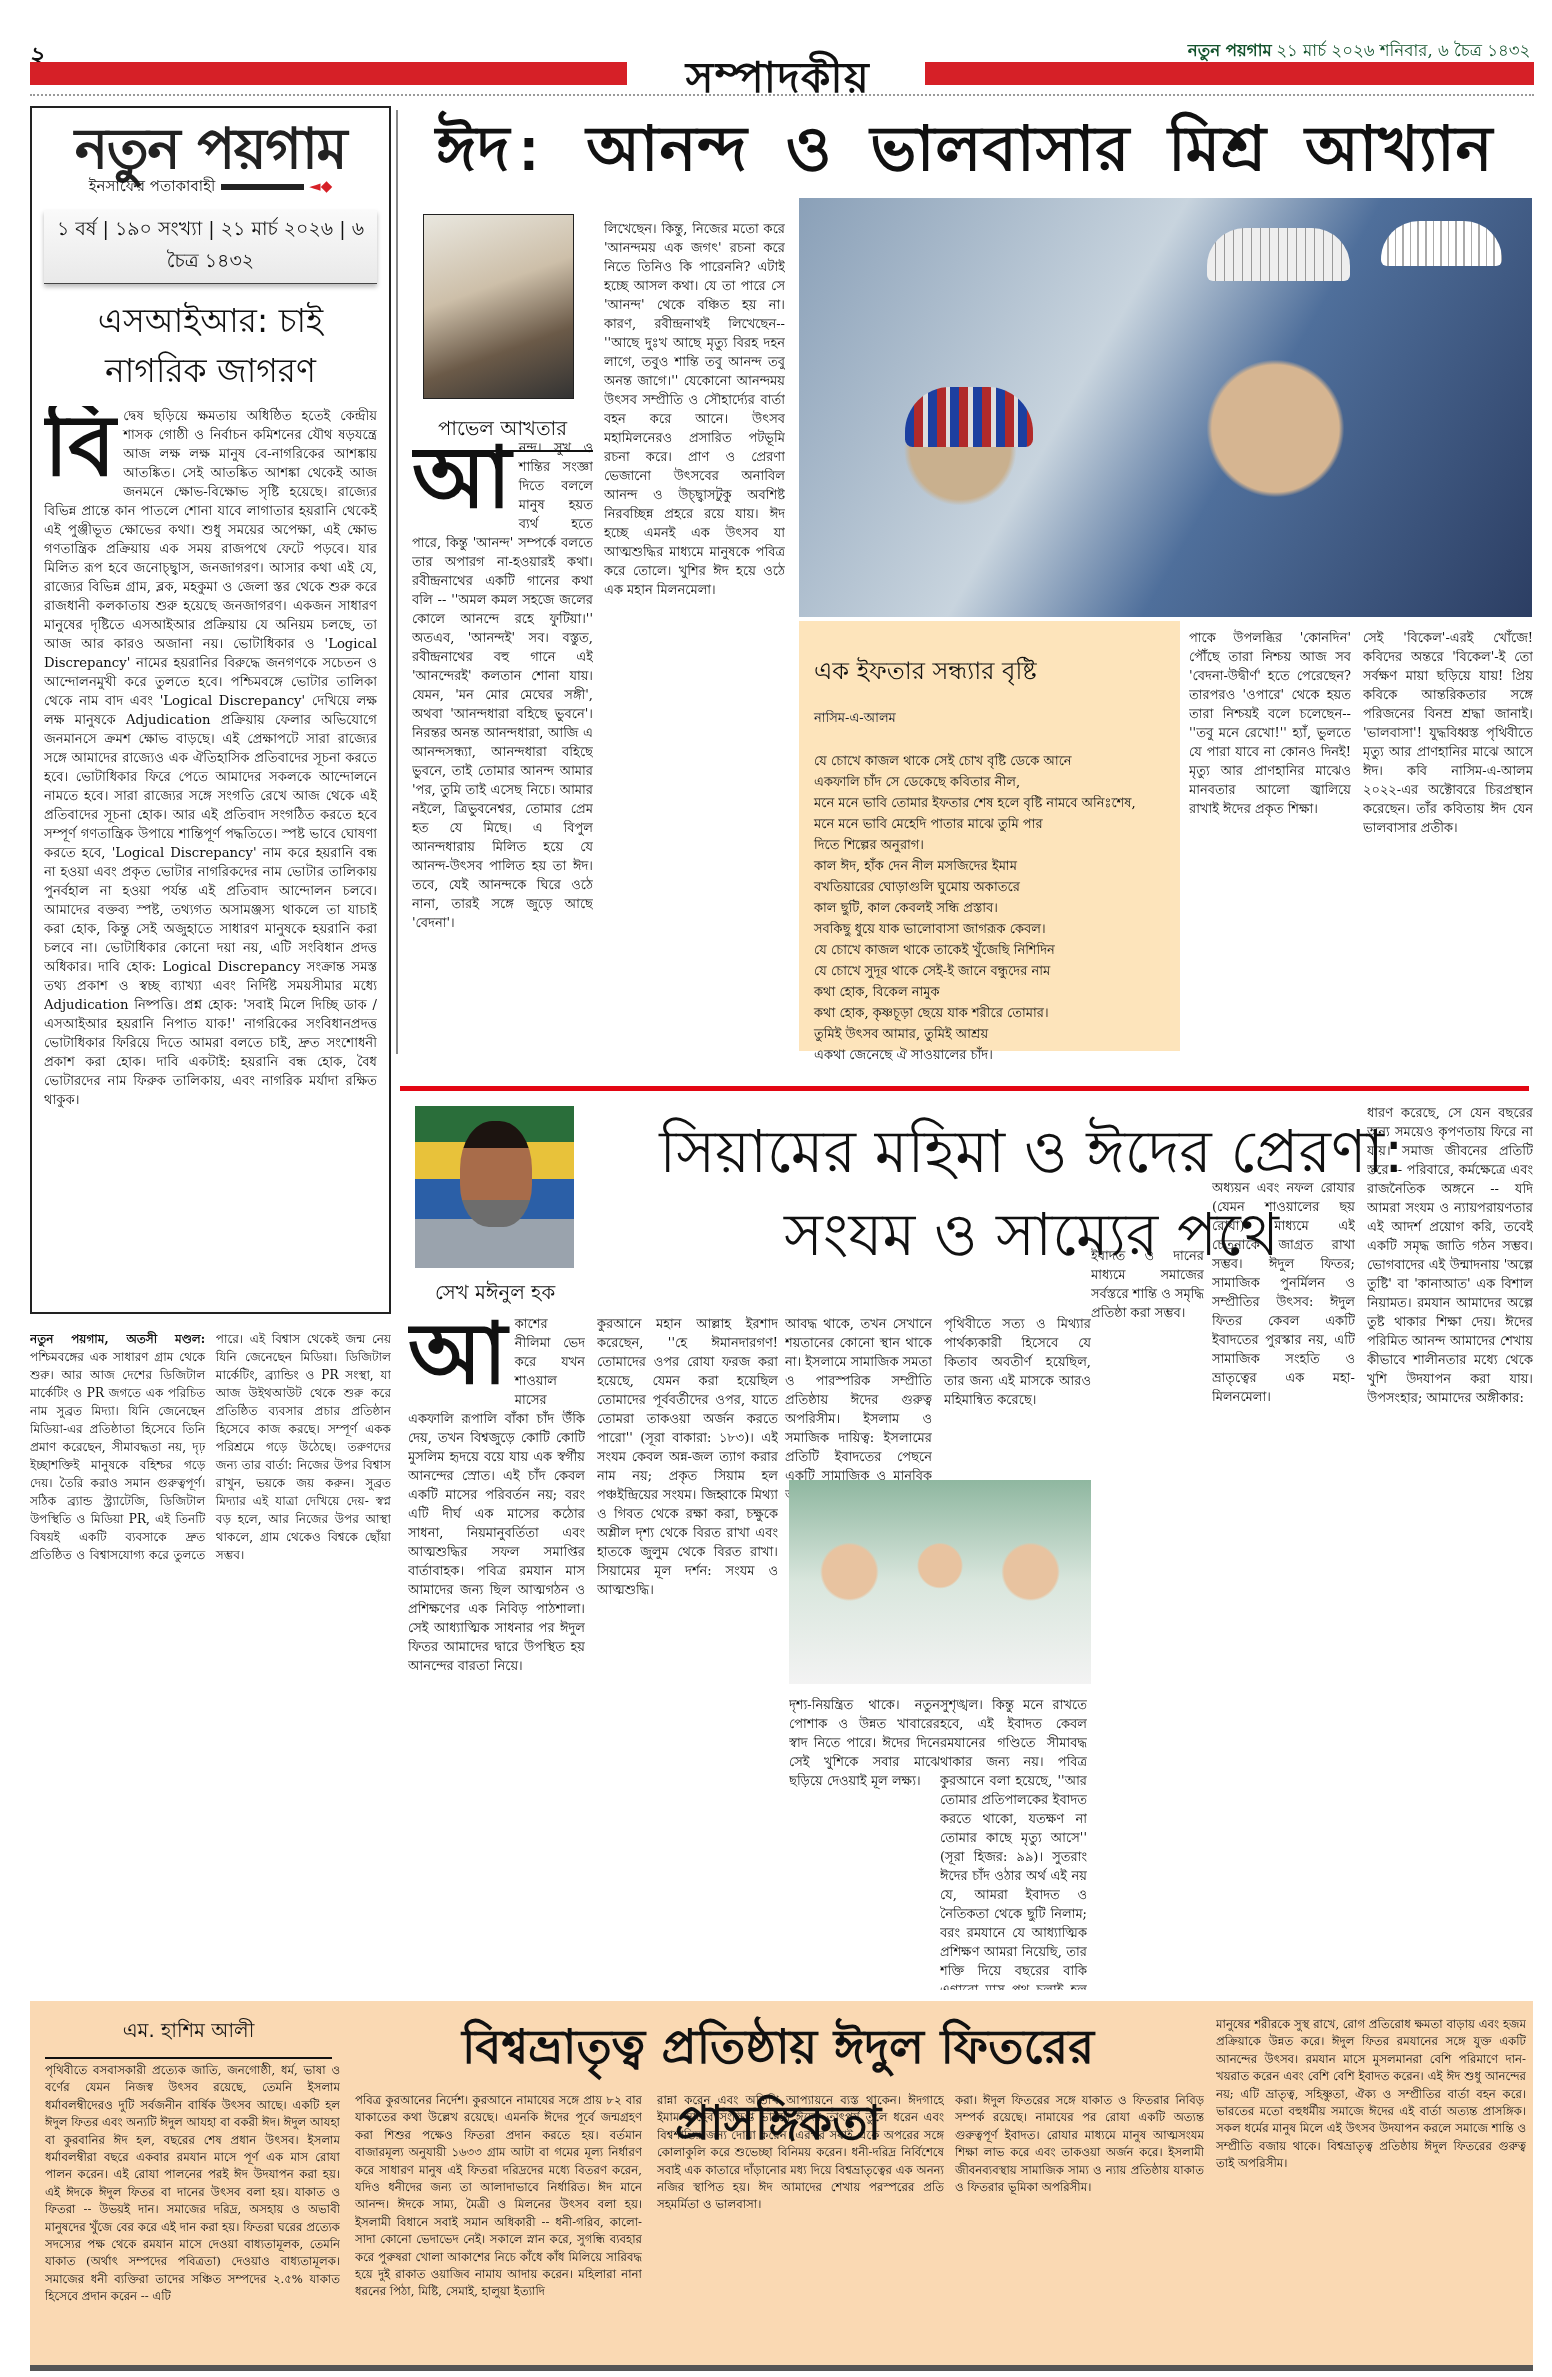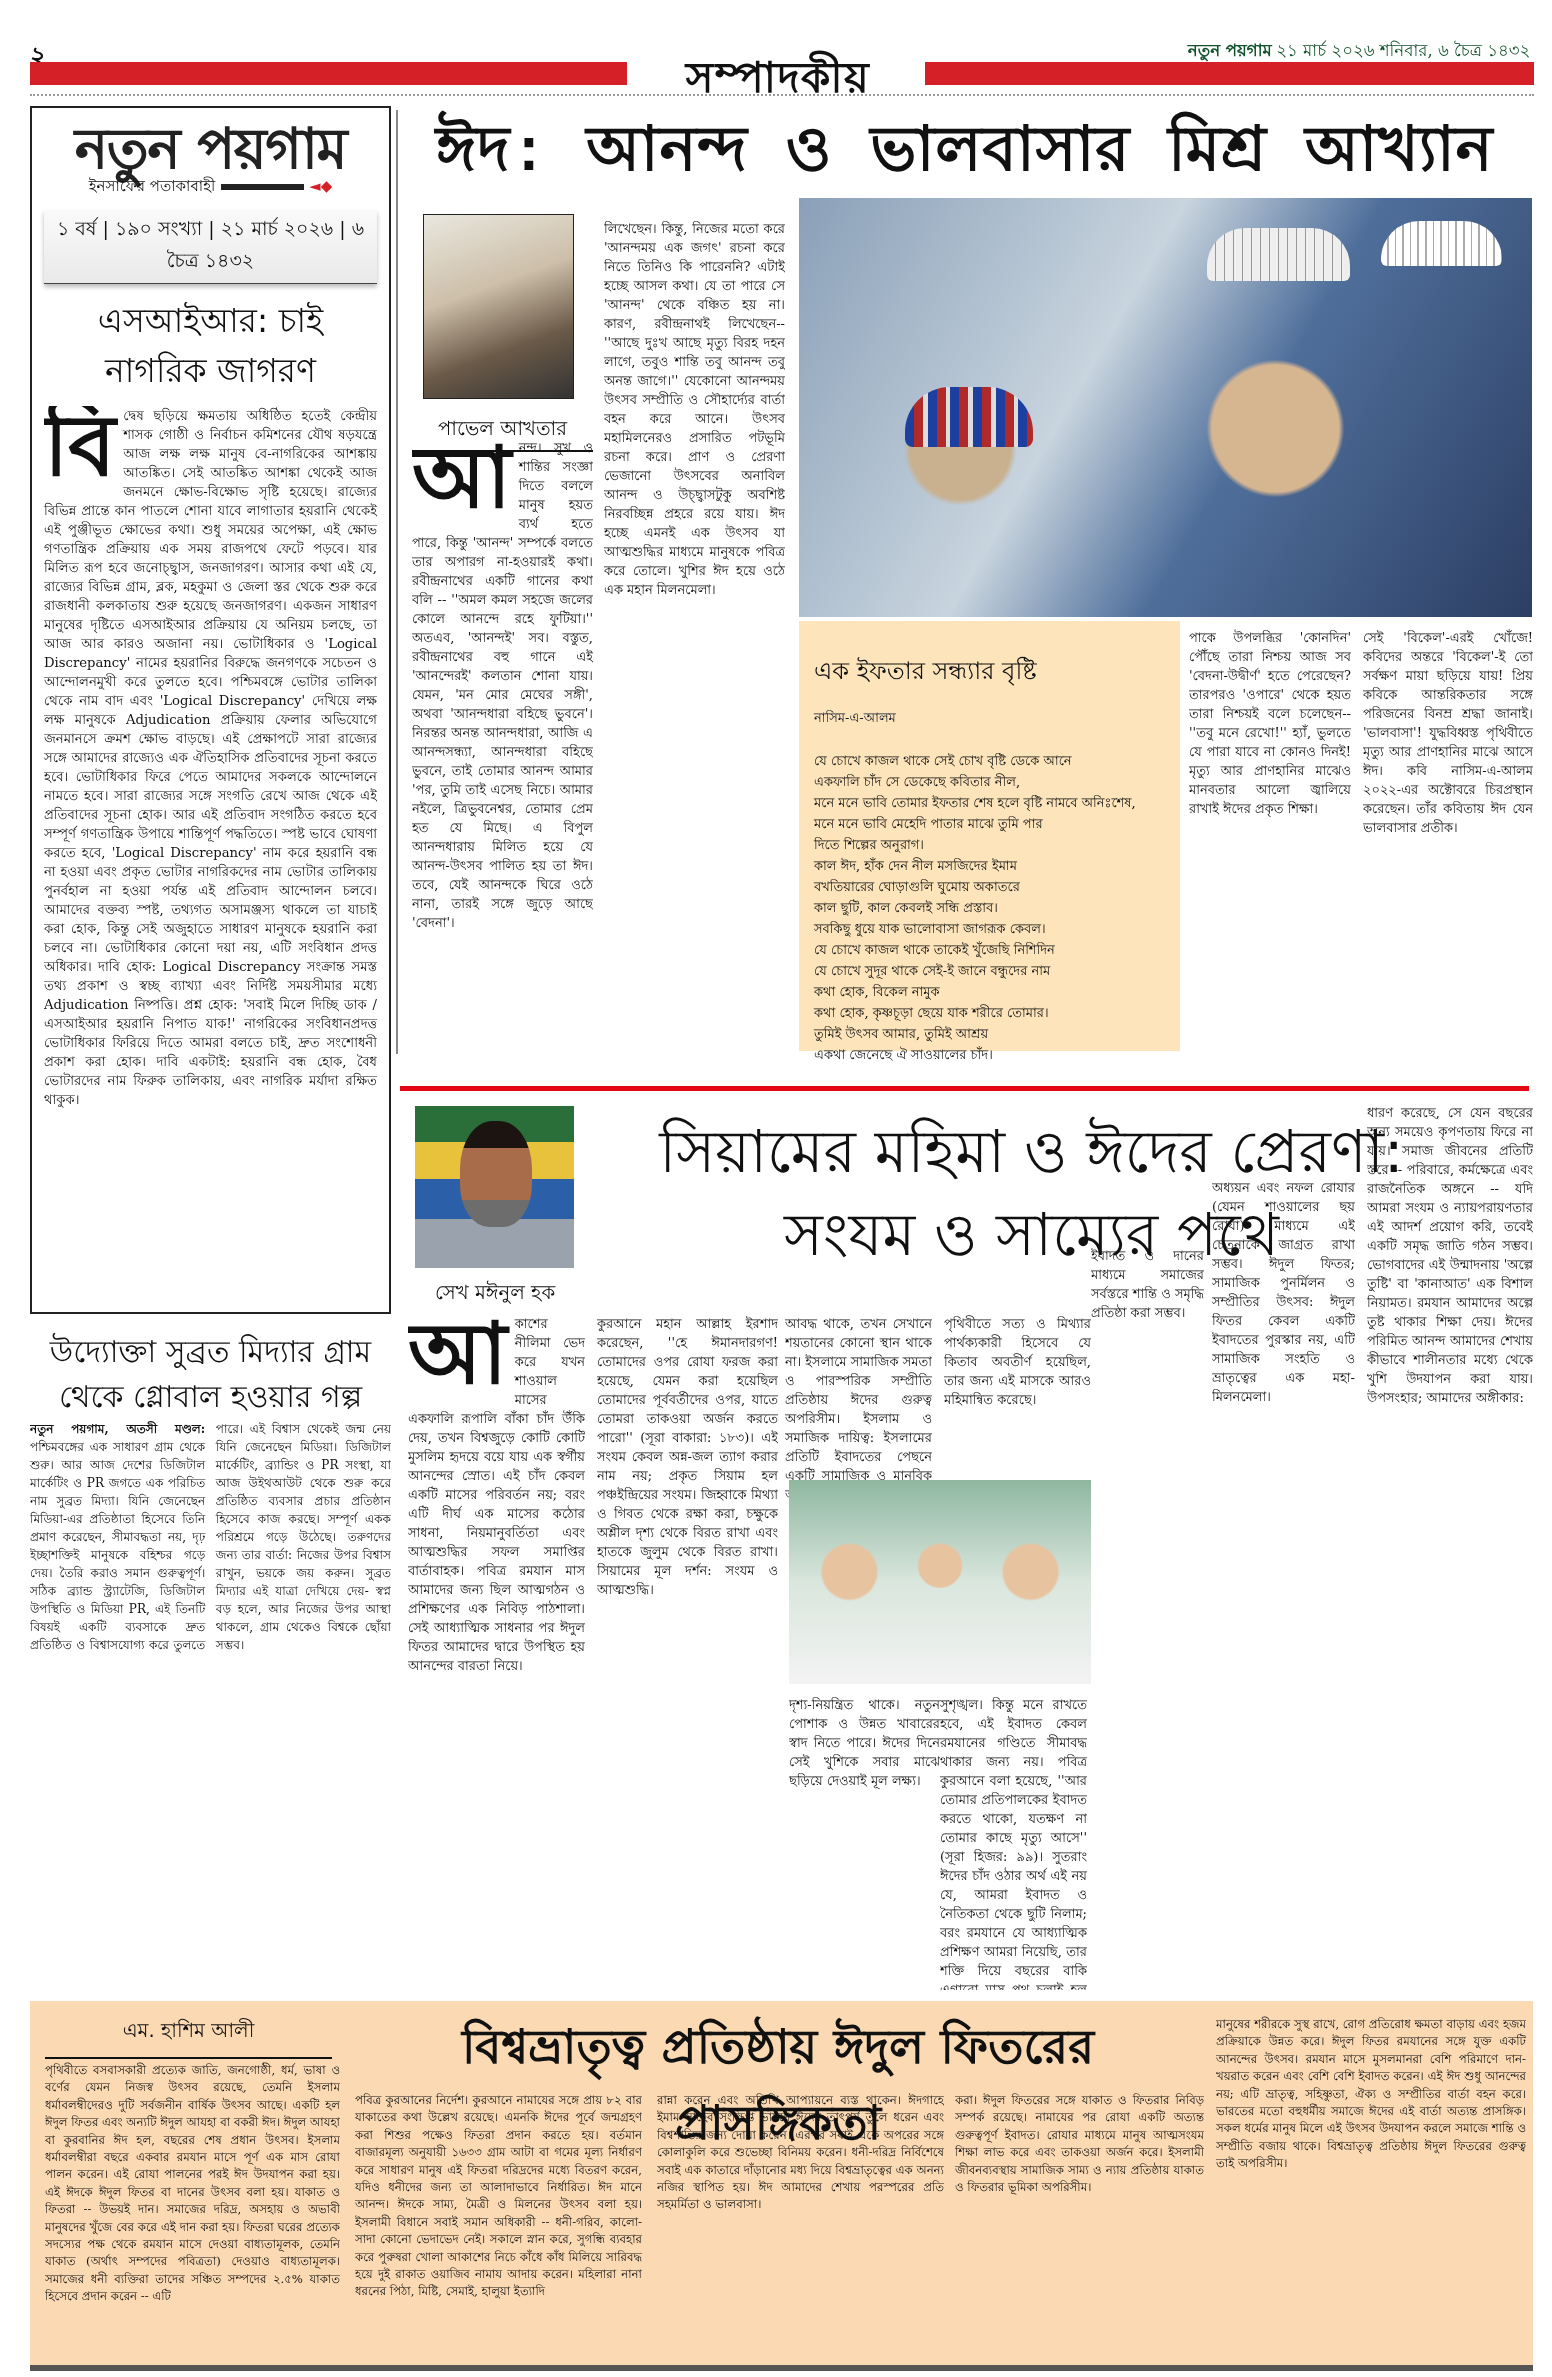--- a/index.html
+++ b/index.html
@@ -87,21 +87,20 @@
   <div class="masthead"><span>নতুন পয়</span><span>গাম</span></div>
   <div class="tagline"><span>ইনসাফের পতাকাবাহী</span><span class="bar"></span> <span class="pen">◄◆</span></div>
   <div class="issuebar">১ বর্ষ | ১৯০ সংখ্যা | ২১ মার্চ ২০২৬ | ৬ চৈত্র ১৪৩২</div>
   <div class="edhead">এসআইআর: চাই নাগরিক জাগরণ</div>
   <div class="bodytxt" style="margin-top:10.6px;height:929px;overflow:hidden">
     <span class="dropcap">বি</span><span>দ্বেষ ছড়িয়ে ক্ষমতায় অধিষ্ঠিত হতেই কেন্দ্রীয় শাসক গোষ্ঠী ও নির্বাচন কমিশনের যৌথ ষড়যন্ত্রে আজ লক্ষ লক্ষ মানুষ বে-নাগরিকের আশঙ্কায় আতঙ্কিত। সেই আতঙ্কিত আশঙ্কা থেকেই আজ জনমনে ক্ষোভ-বিক্ষোভ সৃষ্টি হয়েছে। রাজ্যের বিভিন্ন প্রান্তে কান পাতলে শোনা যাবে লাগাতার হয়রানি থেকেই এই পুঞ্জীভূত ক্ষোভের কথা। শুধু সময়ের অপেক্ষা, এই ক্ষোভ গণতান্ত্রিক প্রক্রিয়ায় এক সময় রাজপথে ফেটে পড়বে। যার মিলিত রূপ হবে জনোচ্ছ্বাস, জনজাগরণ। আসার কথা এই যে, রাজ্যের বিভিন্ন গ্রাম, ব্লক, মহকুমা ও জেলা স্তর থেকে শুরু করে রাজধানী কলকাতায় শুরু হয়েছে জনজাগরণ। একজন সাধারণ মানুষের দৃষ্টিতে এসআইআর প্রক্রিয়ায় যে অনিয়ম চলছে, তা আজ আর কারও অজানা নয়। ভোটাধিকার ও 'Logical Discrepancy' নামের হয়রানির বিরুদ্ধে জনগণকে সচেতন ও আন্দোলনমুখী করে তুলতে হবে। পশ্চিমবঙ্গে ভোটার তালিকা থেকে নাম বাদ এবং 'Logical Discrepancy' দেখিয়ে লক্ষ লক্ষ মানুষকে Adjudication প্রক্রিয়ায় ফেলার অভিযোগে জনমানসে ক্রমশ ক্ষোভ বাড়ছে। এই প্রেক্ষাপটে সারা রাজ্যের সঙ্গে আমাদের রাজ্যেও এক ঐতিহাসিক প্রতিবাদের সূচনা করতে হবে। ভোটাধিকার ফিরে পেতে আমাদের সকলকে আন্দোলনে নামতে হবে। সারা রাজ্যের সঙ্গে সংগতি রেখে আজ থেকে এই প্রতিবাদের সূচনা হোক। আর এই প্রতিবাদ সংগঠিত করতে হবে সম্পূর্ণ গণতান্ত্রিক উপায়ে শান্তিপূর্ণ পদ্ধতিতে। স্পষ্ট ভাবে ঘোষণা করতে হবে, 'Logical Discrepancy' নাম করে হয়রানি বন্ধ না হওয়া এবং প্রকৃত ভোটার নাগরিকদের নাম ভোটার তালিকায় পুনর্বহাল না হওয়া পর্যন্ত এই প্রতিবাদ আন্দোলন চলবে। আমাদের বক্তব্য স্পষ্ট, তথ্যগত অসামঞ্জস্য থাকলে তা যাচাই করা হোক, কিন্তু সেই অজুহাতে সাধারণ মানুষকে হয়রানি করা চলবে না। ভোটাধিকার কোনো দয়া নয়, এটি সংবিধান প্রদত্ত অধিকার। দাবি হোক: Logical Discrepancy সংক্রান্ত সমস্ত তথ্য প্রকাশ ও স্বচ্ছ ব্যাখ্যা এবং নির্দিষ্ট সময়সীমার মধ্যে Adjudication নিষ্পত্তি। প্রশ্ন হোক: 'সবাই মিলে দিচ্ছি ডাক / এসআইআর হয়রানি নিপাত যাক!' নাগরিকের সংবিধানপ্রদত্ত ভোটাধিকার ফিরিয়ে দিতে আমরা বলতে চাই, দ্রুত সংশোধনী প্রকাশ করা হোক। দাবি একটাই: হয়রানি বন্ধ হোক, বৈধ ভোটারদের নাম ফিরুক তালিকায়, এবং নাগরিক মর্যাদা রক্ষিত থাকুক।</span>
   </div>
 </div>
 
 <div class="abs substory">
-  <div class="subhead">উদ্যোক্তা সুব্রত মিদ্যার গ্রাম থেকে গ্লোবাল হওয়ার গল্প</div>
   <div class="cols2" style="height:604px;overflow:hidden">
     <b>নতুন পয়গাম, অতসী মণ্ডল:</b> <span>পশ্চিমবঙ্গের এক সাধারণ গ্রাম থেকে শুরু। আর আজ দেশের ডিজিটাল মার্কেটিং ও PR জগতে এক পরিচিত নাম সুব্রত মিদ্যা। যিনি জেনেছেন মিডিয়া-এর প্রতিষ্ঠাতা হিসেবে তিনি প্রমাণ করেছেন, সীমাবদ্ধতা নয়, দৃঢ় ইচ্ছাশক্তিই মানুষকে বহিশ্চর গড়ে দেয়। তৈরি করাও সমান গুরুত্বপূর্ণ। সঠিক ব্র্যান্ড স্ট্র্যাটেজি, ডিজিটাল উপস্থিতি ও মিডিয়া PR, এই তিনটি বিষয়ই একটি ব্যবসাকে দ্রুত প্রতিষ্ঠিত ও বিশ্বাসযোগ্য করে তুলতে পারে। এই বিশ্বাস থেকেই জন্ম নেয় যিনি জেনেছেন মিডিয়া। ডিজিটাল মার্কেটিং, ব্র্যান্ডিং ও PR সংস্থা, যা আজ উইথআউট থেকে শুরু করে প্রতিষ্ঠিত ব্যবসার প্রচার প্রতিষ্ঠান হিসেবে কাজ করছে। সম্পূর্ণ একক পরিশ্রমে গড়ে উঠেছে। তরুণদের জন্য তার বার্তা: নিজের উপর বিশ্বাস রাখুন, ভয়কে জয় করুন। সুব্রত মিদ্যার এই যাত্রা দেখিয়ে দেয়- স্বপ্ন বড় হলে, আর নিজের উপর আস্থা থাকলে, গ্রাম থেকেও বিশ্বকে ছোঁয়া সম্ভব।</span>
   </div>
 </div>
 
 <div class="abs vrule"></div>
 <div class="abs mainhead">ঈদ: আনন্দ ও ভালবাসার মিশ্র আখ্যান</div>
 <div class="abs portrait p1"></div>
 <div class="abs byline by1">পাভেল আখতার</div>
 <div class="abs col c1"><span class="dropcap">আ</span><span>নন্দ। সুখ ও শান্তির সংজ্ঞা দিতে বললে মানুষ হয়ত ব্যর্থ হতে পারে, কিন্তু 'আনন্দ' সম্পর্কে বলতে তার অপারগ না-হওয়ারই কথা। রবীন্দ্রনাথের একটি গানের কথা বলি -- ''অমল কমল সহজে জলের কোলে আনন্দে রহে ফুটিয়া।'' অতএব, 'আনন্দই' সব। বস্তুত, রবীন্দ্রনাথের বহু গানে এই 'আনন্দেরই' কলতান শোনা যায়। যেমন, 'মন মোর মেঘের সঙ্গী', অথবা 'আনন্দধারা বহিছে ভুবনে'। নিরন্তর অনন্ত আনন্দধারা, আজি এ আনন্দসন্ধ্যা, আনন্দধারা বহিছে ভুবনে, তাই তোমার আনন্দ আমার 'পর, তুমি তাই এসেছ নিচে। আমার নইলে, ত্রিভুবনেশ্বর, তোমার প্রেম হত যে মিছে। এ বিপুল আনন্দধারায় মিলিত হয়ে যে আনন্দ-উৎসব পালিত হয় তা ঈদ। তবে, যেই আনন্দকে ঘিরে ওঠে নানা, তারই সঙ্গে জুড়ে আছে 'বেদনা'।</span></div>

